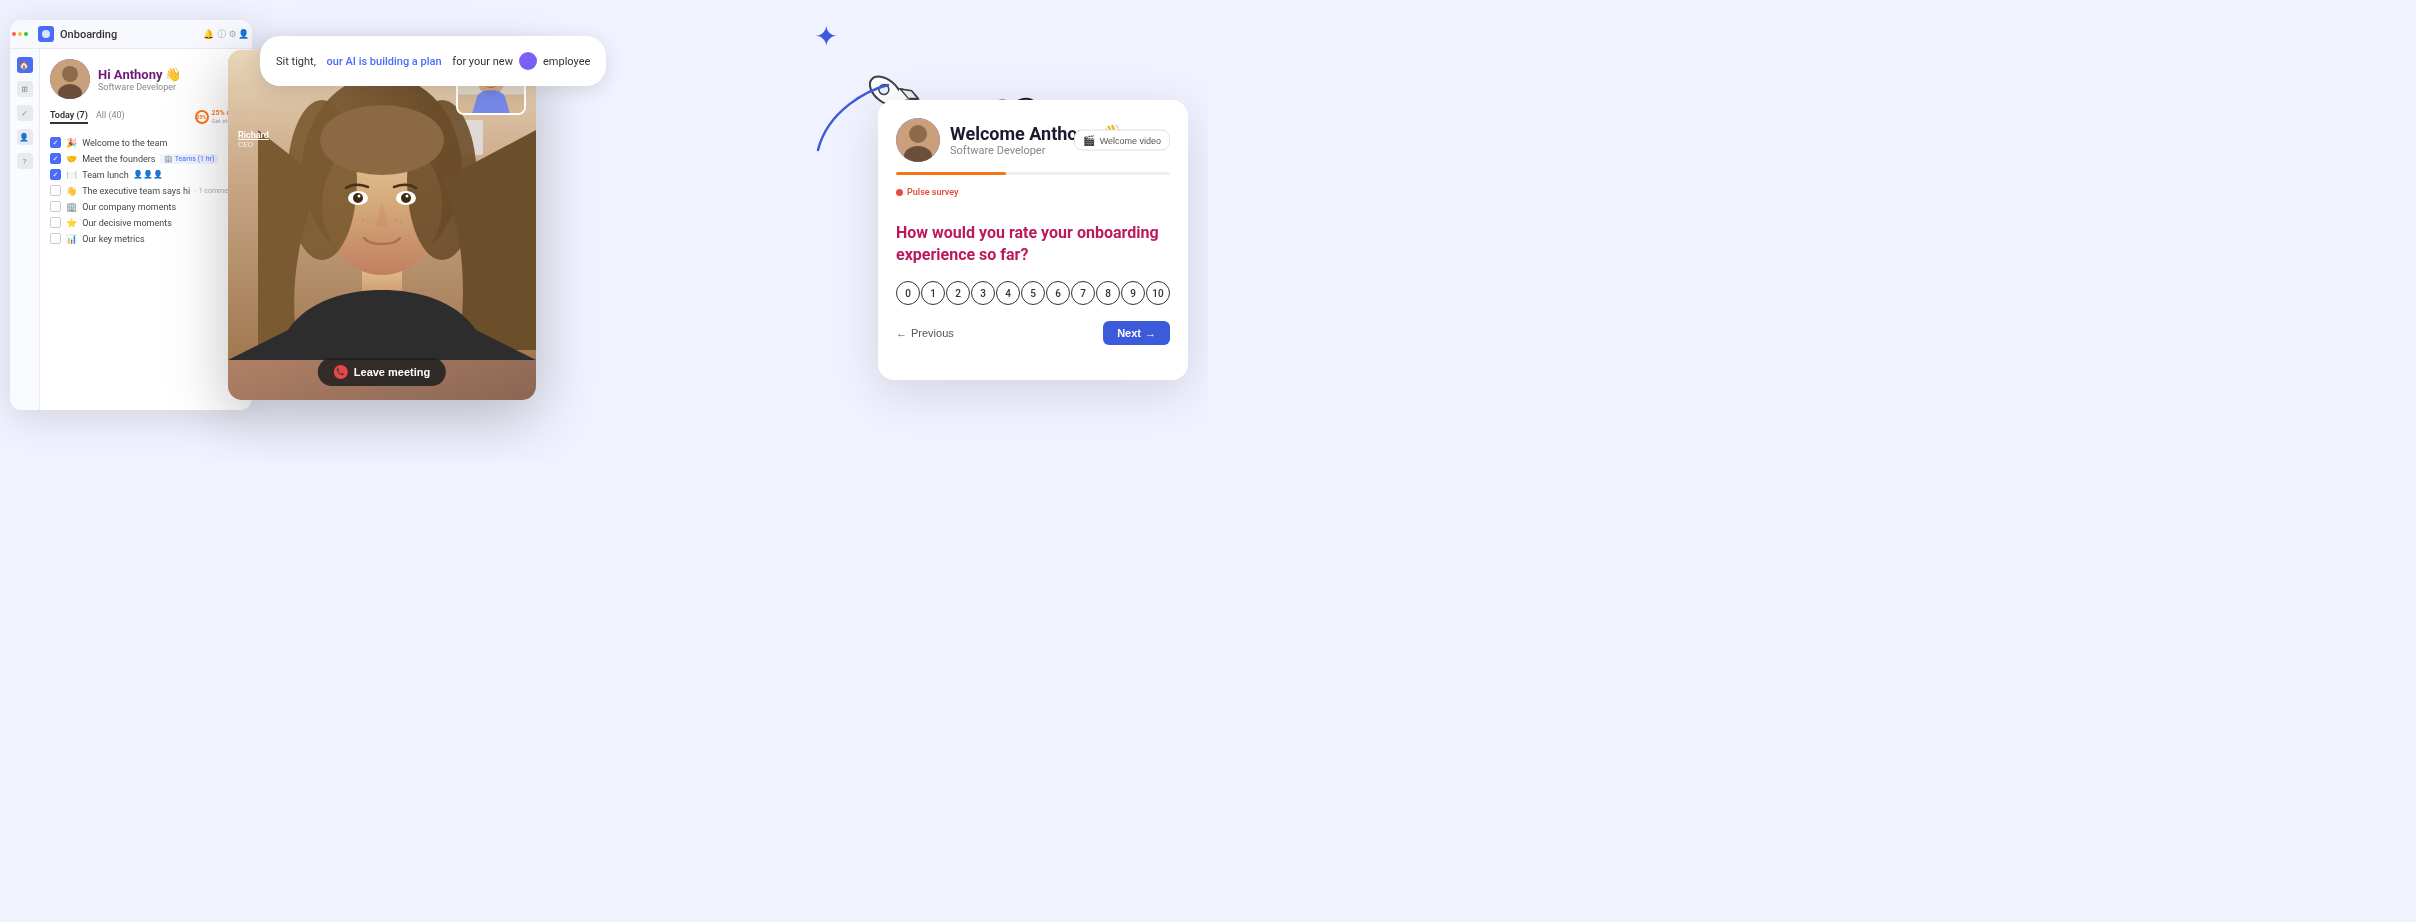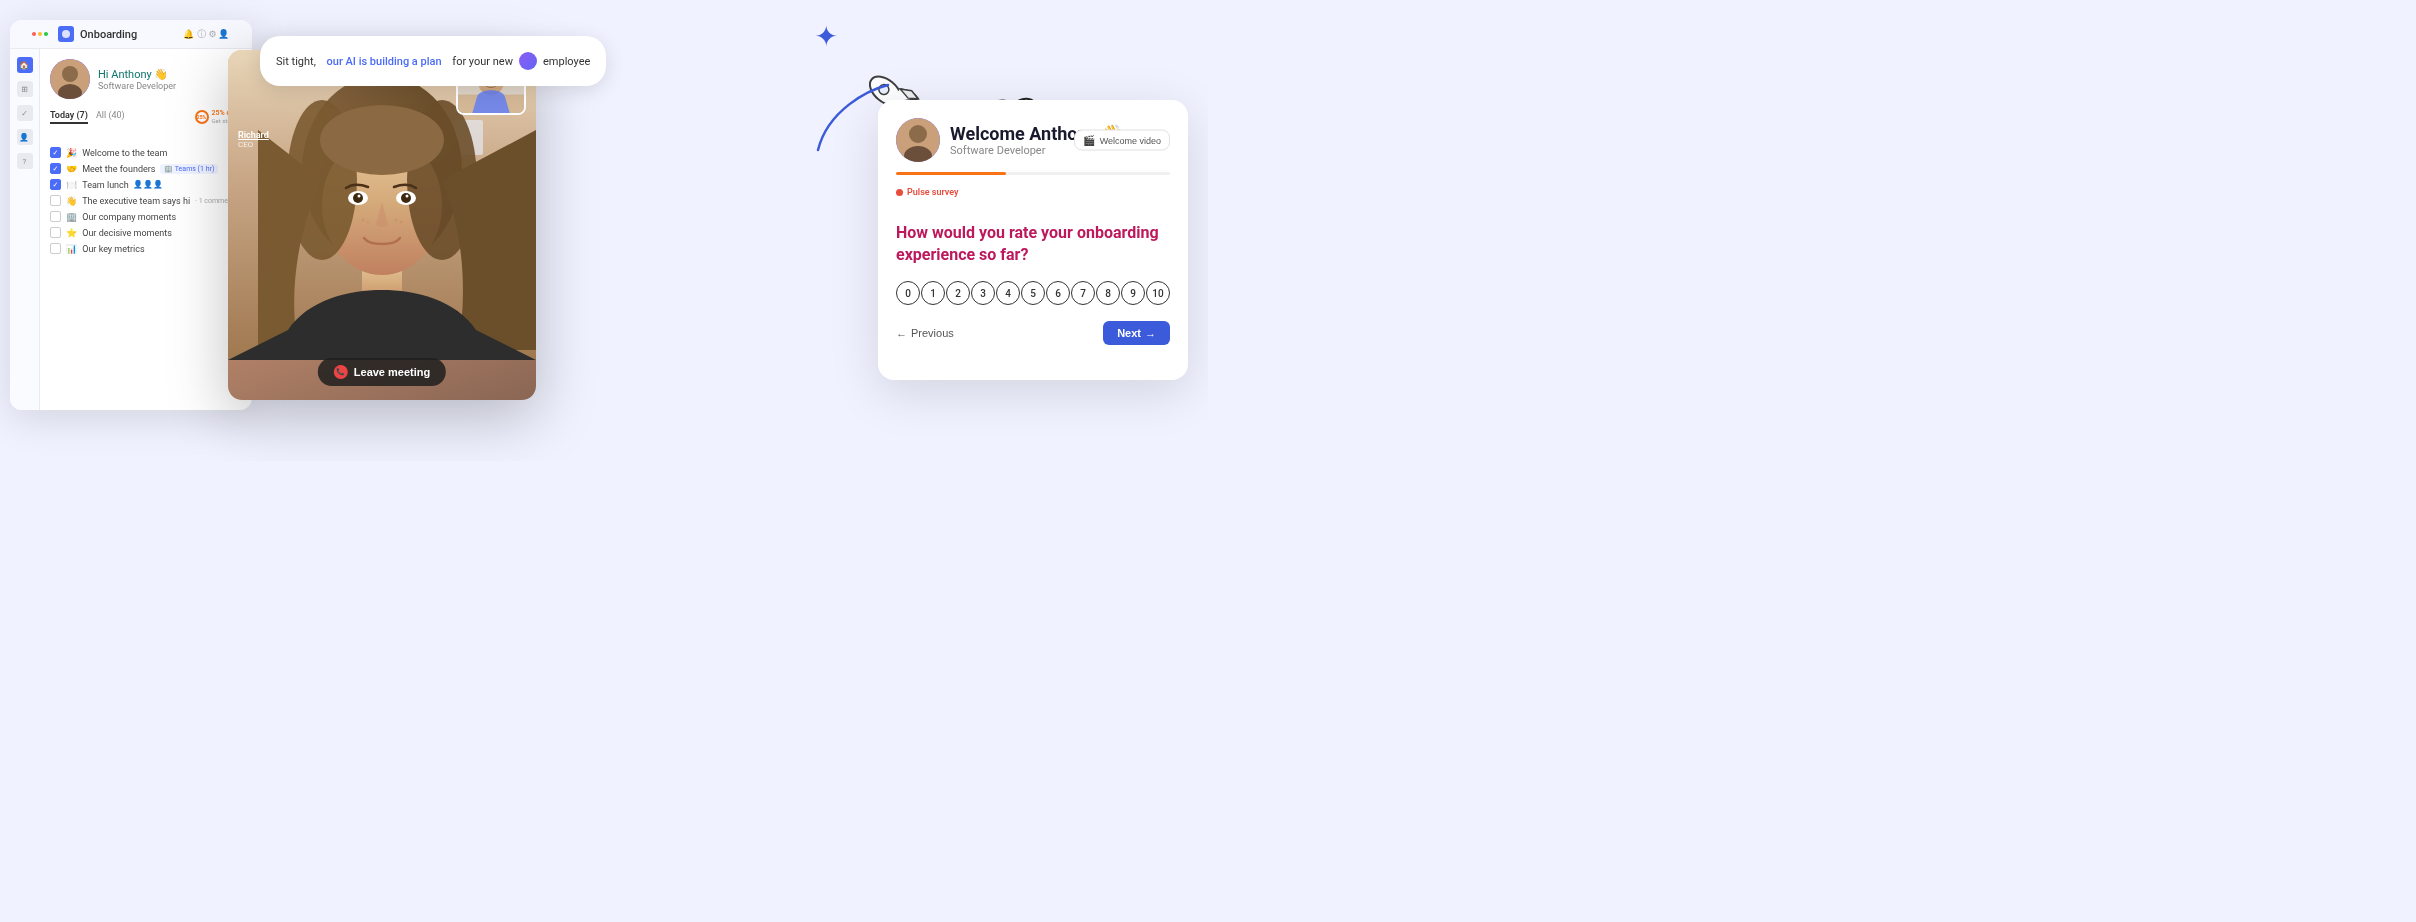--- a/index.html
+++ b/index.html
@@ -78,21 +78,21 @@
       background: #fff;
       border-radius: 12px;
       box-shadow: 0 8px 40px rgba(0,0,0,0.13);
       overflow: hidden;
       z-index: 10;
     }
 
     .left-panel-topbar {
       background: #f8f9ff;
       border-bottom: 1px solid #e8eaf0;
-      padding: 6px 22px;
+      padding: 6px 2px;
       display: flex;
       align-items: center;
       gap: 6px;
     }
     .topbar-logo {
       width: 16px;
       height: 16px;
       background: #4a6cf7;
       border-radius: 3px;
       display: flex;
@@ -166,33 +166,33 @@
       height: 40px;
       border-radius: 50%;
       background: linear-gradient(135deg, #8b5cf6, #6366f1);
       overflow: hidden;
       flex-shrink: 0;
       display: flex;
       align-items: center;
       justify-content: center;
     }
     .profile-info h2 {
-      font-size: 11px;
-      font-weight: 400;
-      color: #0f766e;
+      font-size: 13px;
+      font-weight: 700;
+      color: #701a75;
     }
     .profile-info p {
       font-size: 9px;
       color: #888;
     }
 
     .tabs-row {
       display: flex;
       gap: 8px;
-      margin-bottom: 23px;
+      margin-bottom: 13px;
       align-items: center;
       justify-content: space-between;
     }
     .tab {
       font-size: 9px;
       color: #888;
       cursor: pointer;
       padding-bottom: 2px;
     }
     .tab.active {

